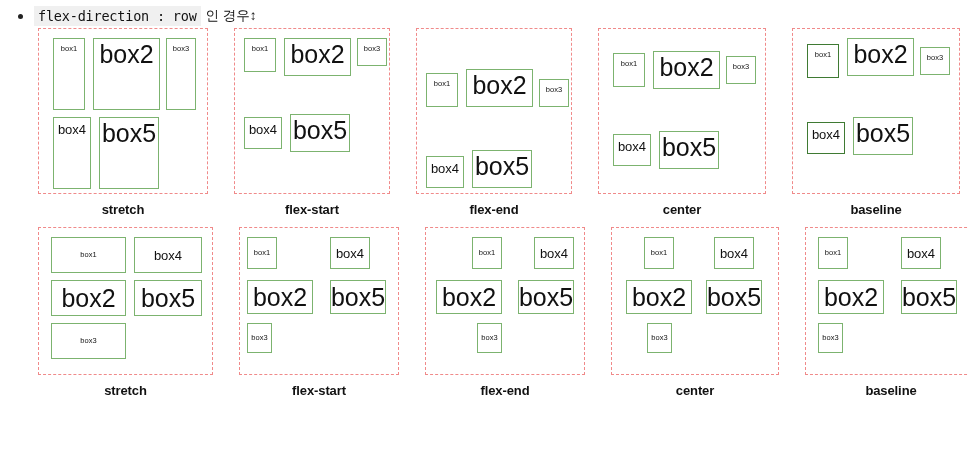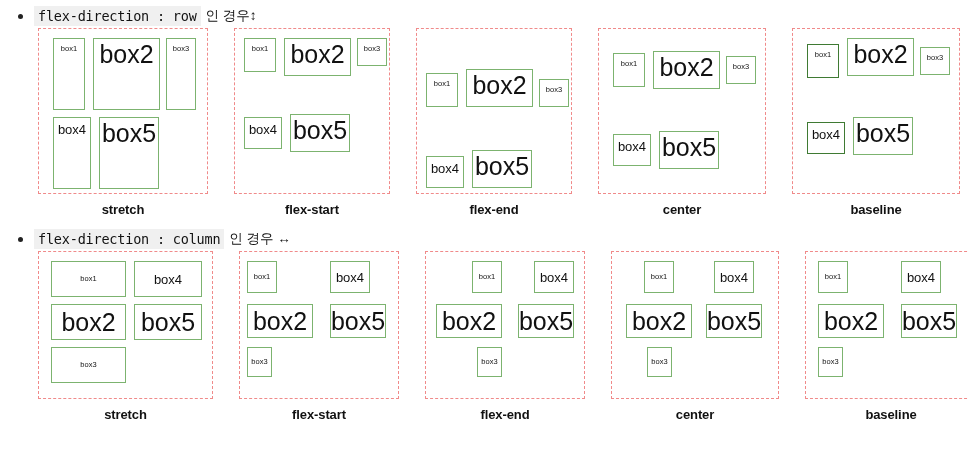--- a/index.html
+++ b/index.html
@@ -202,25 +202,20 @@
             <span class="lbl">box5</span>
           </div>
         </div>
         <div class="caption">baseline</div>
       </div>
     </div>
 </div>
 
 <div class="section" style="padding-top:10px;">
 
-  <div class="bullet-line">
-    <span class="bullet-dot"></span>
-    <span class="code-chip">flex-direction : column</span>
-    <span class="kr">인 경우 ↔</span>
-  </div>
 
   <div class="strip" id="strip-column">
       <div class="panel-wrap">
         <div class="panel" style="width: 175px; height: 148px;">
           <div class="box sz-s mid" style="left: 12px; top: 9px; width: 75px; height: 36px;">
             <span class="lbl">box1</span>
           </div>
           <div class="box sz-l mid" style="left: 12px; top: 52px; width: 75px; height: 36px;">
             <span class="lbl">box2</span>
           </div>

